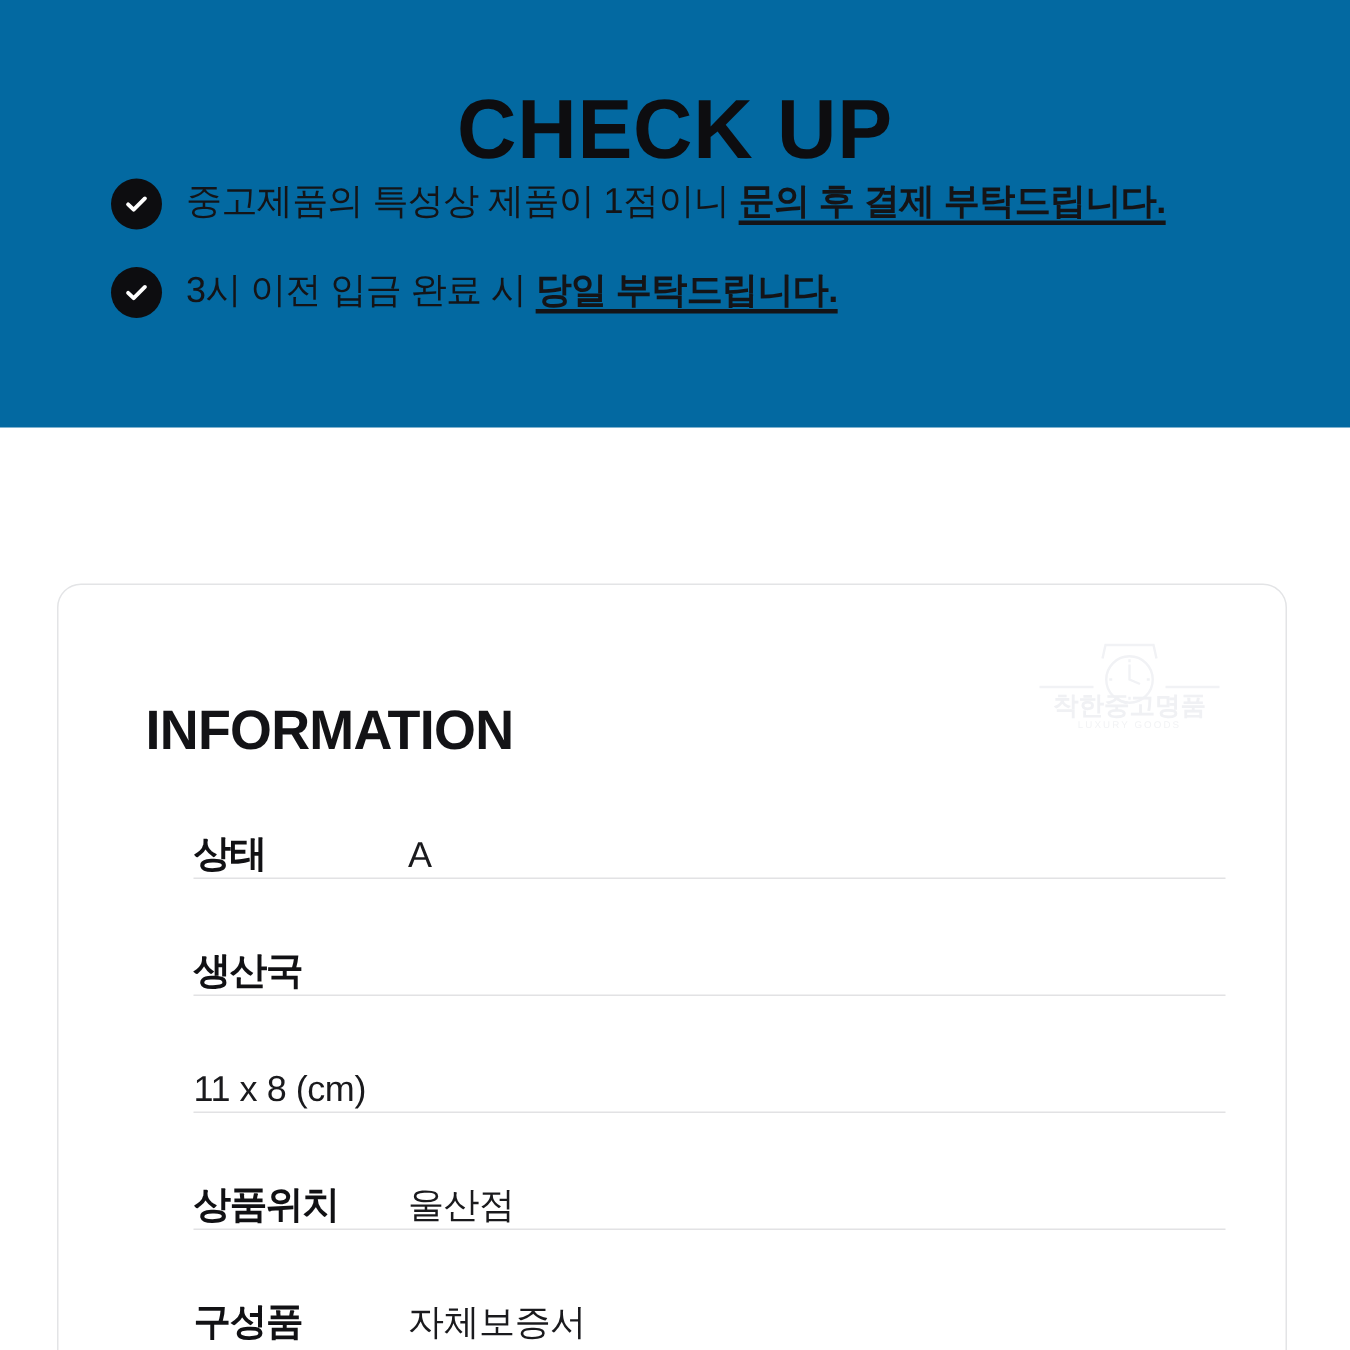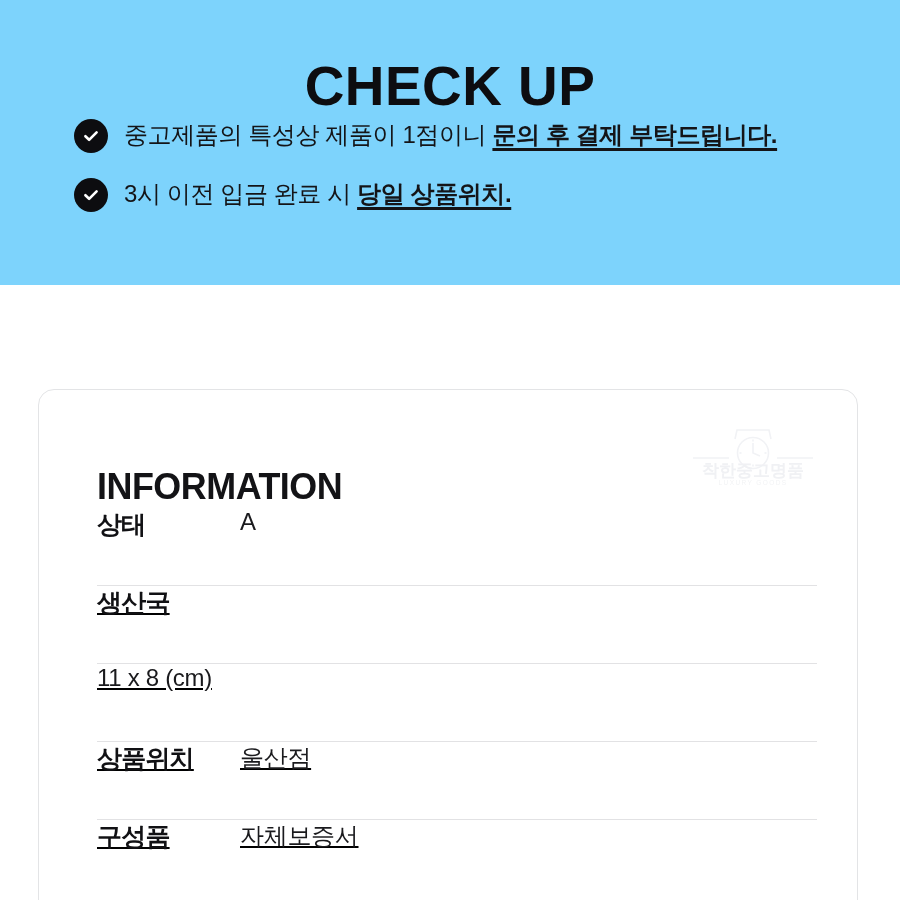--- a/index.html
+++ b/index.html
@@ -22,21 +22,21 @@
     overflow: hidden;
   }
 
   
   .checkup-section {
     position: absolute;
     left: 0;
     top: 0;
     width: 900px;
     height: 285px;
-    background: #7dd3fc;
+    background: #0369a1;
     box-sizing: border-box;
   }
 
   .checkup-title {
     position: absolute;
     left: 0;
     top: 16px;
     width: 900px;
     text-align: center;
     font-size: 56px;
@@ -132,25 +132,25 @@
     position: absolute;
     left: 58px;
     top: 118px;
     right: 40px;
   }
 
   .info-row {
     position: relative;
     height: 77px;
     display: flex;
-    align-items: flex-start;
+    align-items: flex-end;
+    margin-left: 32px;
   }
   .info-row + .info-row {
     border-top: 1px solid #e2e2e4;
-    text-decoration: underline;
   }
 
   .info-label {
     flex: 0 0 143px;
     font-size: 25px;
     font-weight: 700;
     color: #111114;
     letter-spacing: -0.8px;
   }
 
@@ -181,21 +181,21 @@
         </span>
         <span class="bullet-text"><span>중고제품의 특성상 제품이 1점이니 </span><span class="em">문의 후 결제 부탁드립니다.</span></span>
       </div>
 
       <div class="bullet-row">
         <span class="check-icon">
           <svg width="18" height="18" viewBox="0 0 18 18" aria-hidden="true">
             <path d="M3.4 9.2 L7.1 12.8 L14.6 5.3" fill="none" stroke="#ffffff" stroke-width="2.6" stroke-linecap="round" stroke-linejoin="round"></path>
           </svg>
         </span>
-        <span class="bullet-text"><span>3시 이전 입금 완료 시 </span><span class="em">당일 상품위치.</span></span>
+        <span class="bullet-text"><span>3시 이전 입금 완료 시 </span><span class="em">당일 부탁드립니다.</span></span>
       </div>
 
     </div>
   </section>
 
   <section class="info-card">
 
     <h2 class="info-heading">INFORMATION</h2>
 
     <div class="logo-watermark">

